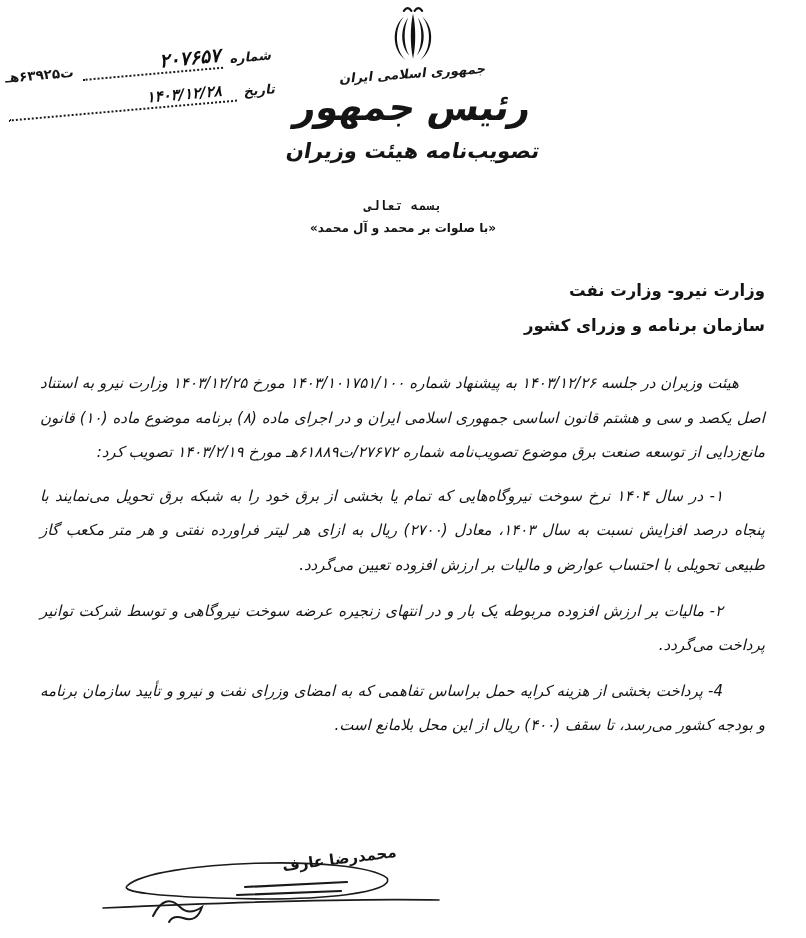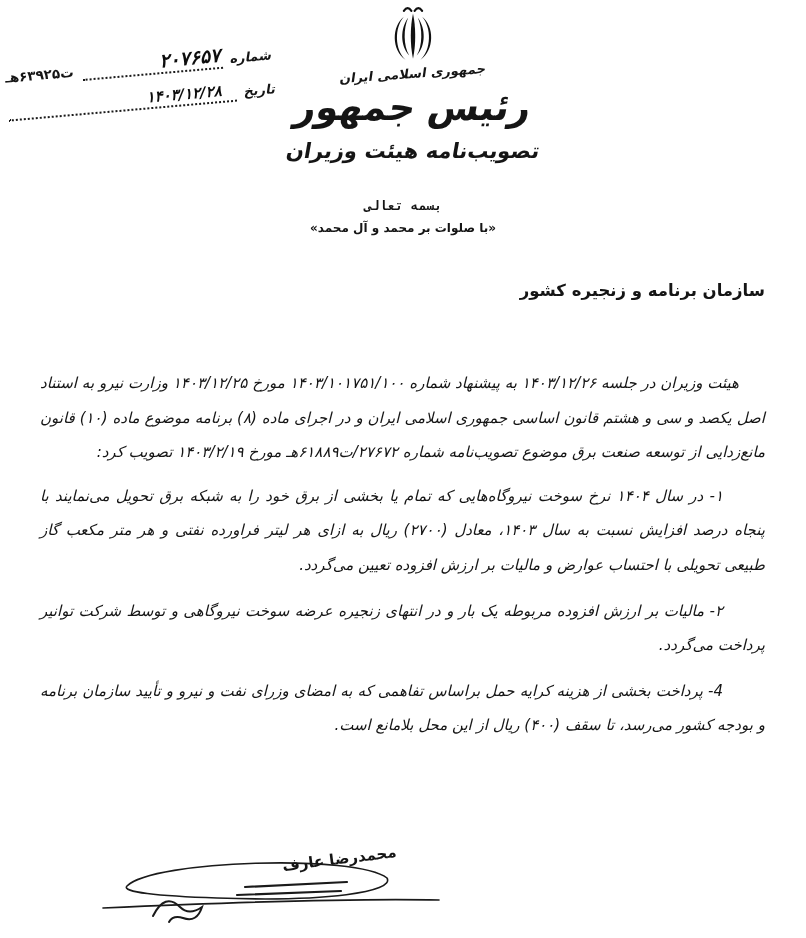--- a/index.html
+++ b/index.html
@@ -85,21 +85,22 @@
       </span>
     </div>
   </div>
 
   <div class="invocation">
     <div class="besmeleh">بسمه تعالی</div>
     <div class="salawat">«با صلوات بر محمد و آل محمد»</div>
   </div>
 
   <div class="addressees">
-    <div>سازمان برنامه و زنجیره کشور</div>
+    <div>وزارت نیرو- وزارت نفت</div>
+    <div>سازمان برنامه و وزرای کشور</div>
   </div>
 
   <div class="bodytext">
     <p class="preamble">هیئت وزیران در جلسه ۱۴۰۳/۱۲/۲۶ به پیشنهاد شماره ۱۴۰۳/۱۰۱۷۵۱/۱۰۰ مورخ ۱۴۰۳/۱۲/۲۵ وزارت نیرو به استناد اصل یکصد و سی و هشتم قانون اساسی جمهوری اسلامی ایران و در اجرای ماده (۸) برنامه موضوع ماده (۱۰) قانون مانع‌زدایی از توسعه صنعت برق موضوع تصویب‌نامه شماره ۲۷۶۷۲/ت۶۱۸۸۹هـ مورخ ۱۴۰۳/۲/۱۹ تصویب کرد:</p>
     <p class="item">۱- در سال ۱۴۰۴ نرخ سوخت نیروگاه‌هایی که تمام یا بخشی از برق خود را به شبکه برق تحویل می‌نمایند با پنجاه درصد افزایش نسبت به سال ۱۴۰۳، معادل (۲۷۰۰) ریال به ازای هر لیتر فراورده نفتی و هر متر مکعب گاز طبیعی تحویلی با احتساب عوارض و مالیات بر ارزش افزوده تعیین می‌گردد.</p>
     <p class="item">۲- مالیات بر ارزش افزوده مربوطه یک بار و در انتهای زنجیره عرضه سوخت نیروگاهی و توسط شرکت توانیر پرداخت می‌گردد.</p>
     <p class="item">4- پرداخت بخشی از هزینه کرایه حمل براساس تفاهمی که به امضای وزرای نفت و نیرو و تأیید سازمان برنامه و بودجه کشور می‌رسد، تا سقف (۴۰۰) ریال از این محل بلامانع است.</p>
   </div>
 
   <div class="signature">

